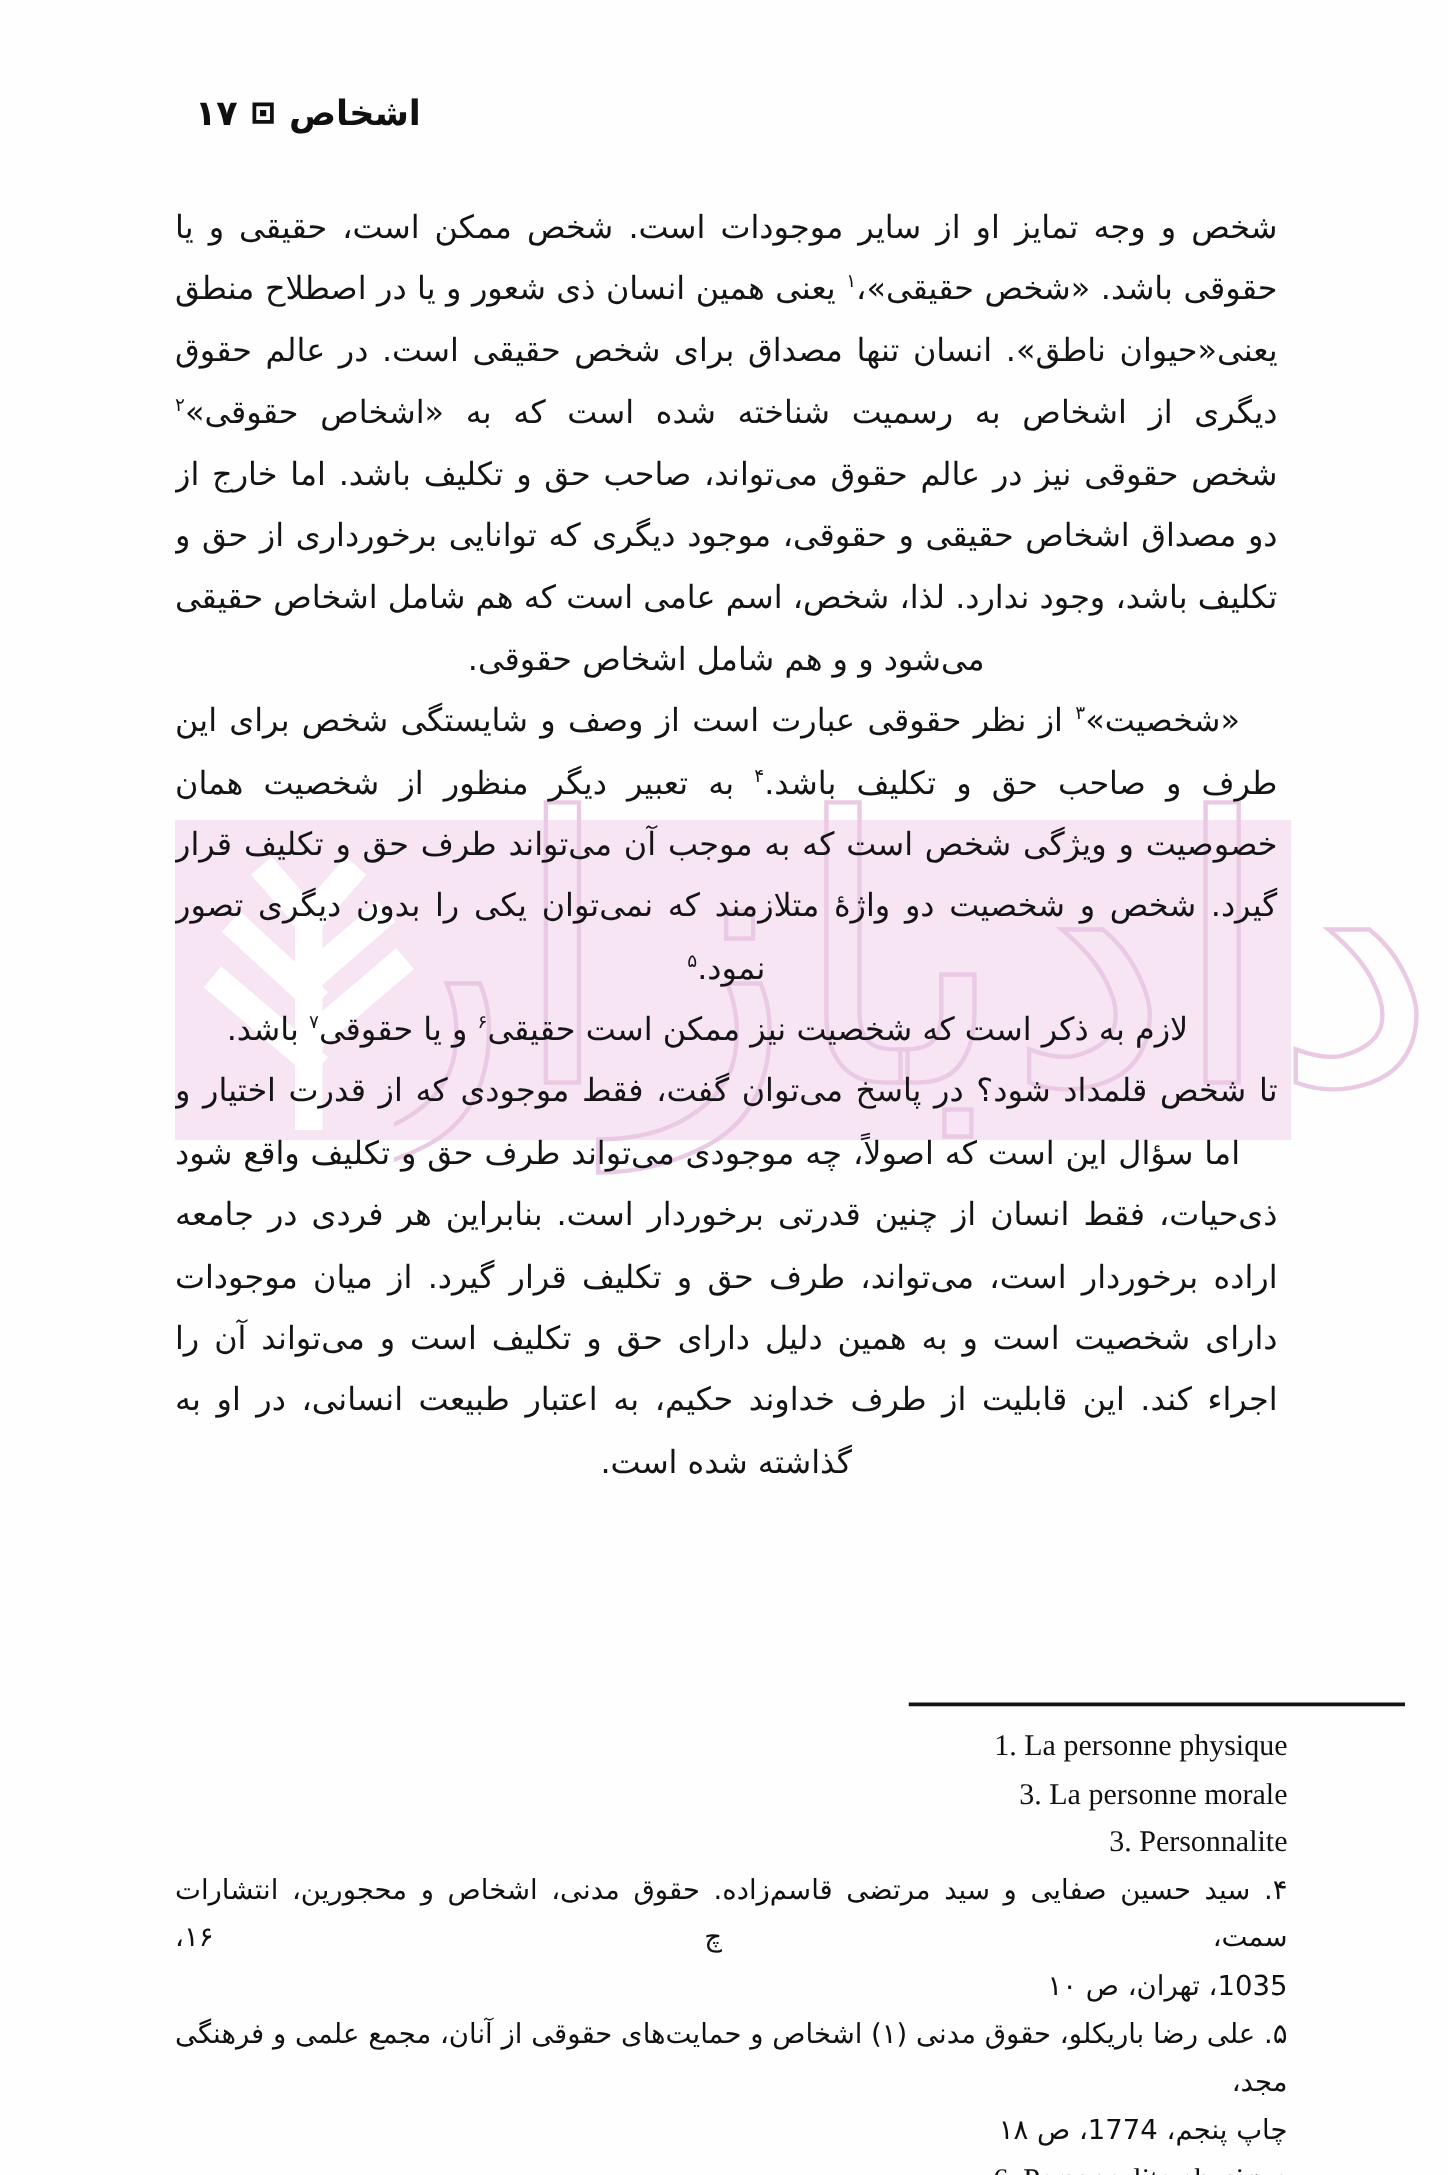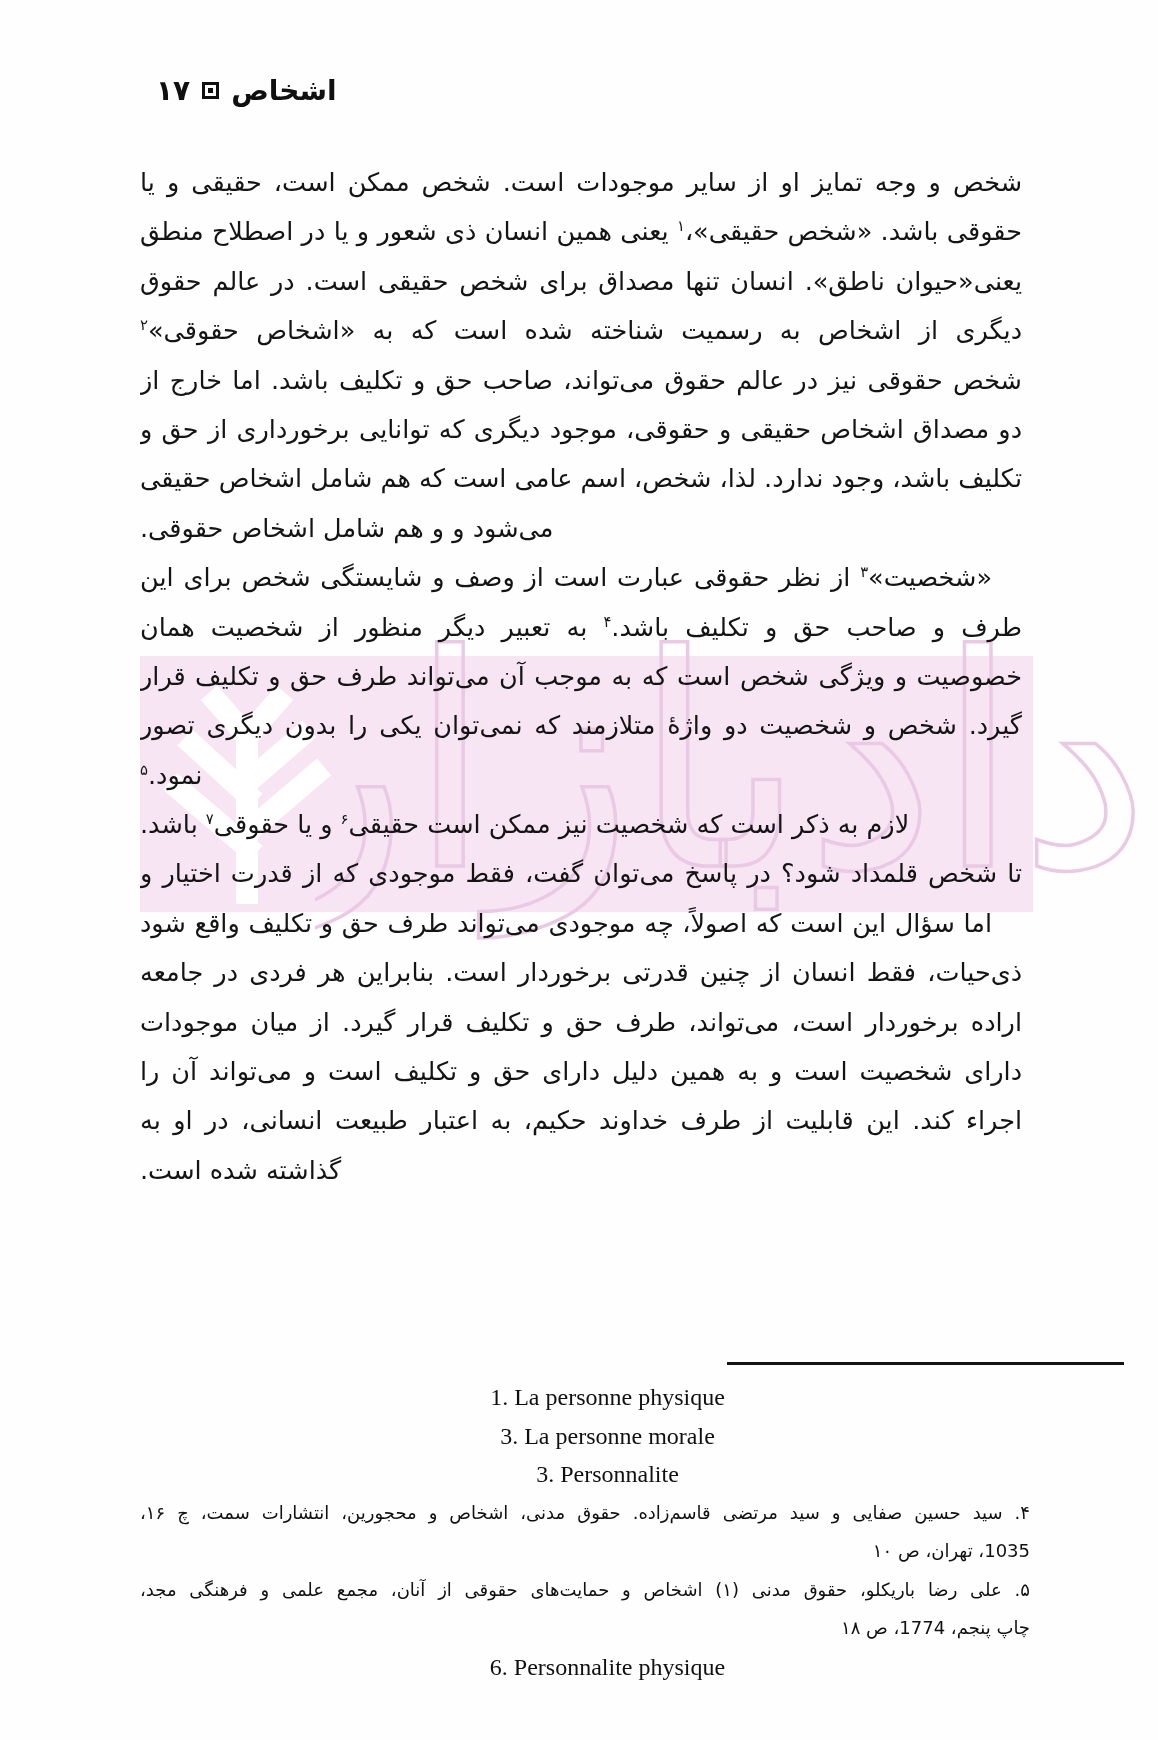--- a/index.html
+++ b/index.html
@@ -67,21 +67,21 @@
     left: 140px;
     width: 882px;
     z-index: 2;
     direction: rtl;
     font-size: 25.5px;
     line-height: 49.4px;
   }
   .bline {
     height: 49.4px;
     overflow: hidden;
-    text-align: left;
+    text-align: center;
   }
   .bline.just { text-align: justify; text-align-last: justify; }
   .bline.ind  { padding-right: 30px; }
   .bline sup  { font-size: 0.58em; line-height: 0; }
 
   
   .fn-divider {
     position: absolute;
     top: 1362px;
     left: 727px;
@@ -92,30 +92,30 @@
   }
   .footnotes {
     position: absolute;
     top: 1378px;
     left: 140px;
     width: 890px;
     z-index: 2;
   }
   .fn-latin {
     direction: ltr;
-    text-align: center;
+    text-align: right;
     padding-left: 45px;
     font-family: "Liberation Serif", serif;
     font-size: 24px;
     line-height: 38.5px;
     color: #101010;
   }
   .fn-fa {
     direction: rtl;
-    font-size: 18px;
+    font-size: 22px;
     line-height: 38.5px;
     text-align: justify;
     text-align-last: justify;
     color: #101010;
   }
   .fn-fa.cont { text-align: right; text-align-last: right; }
 </style>
 </head>
 <body>
 

